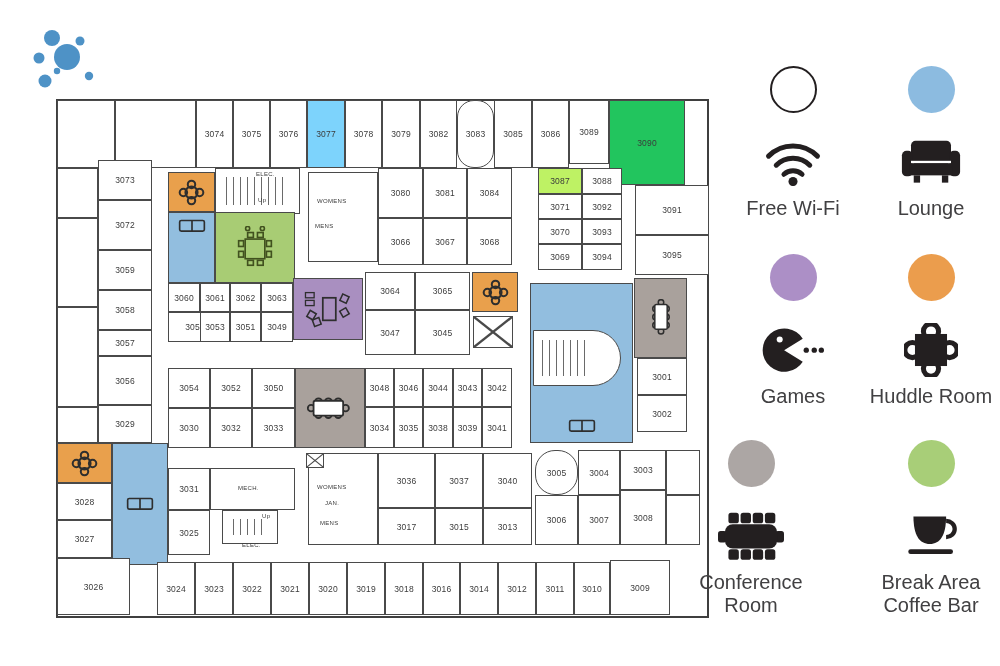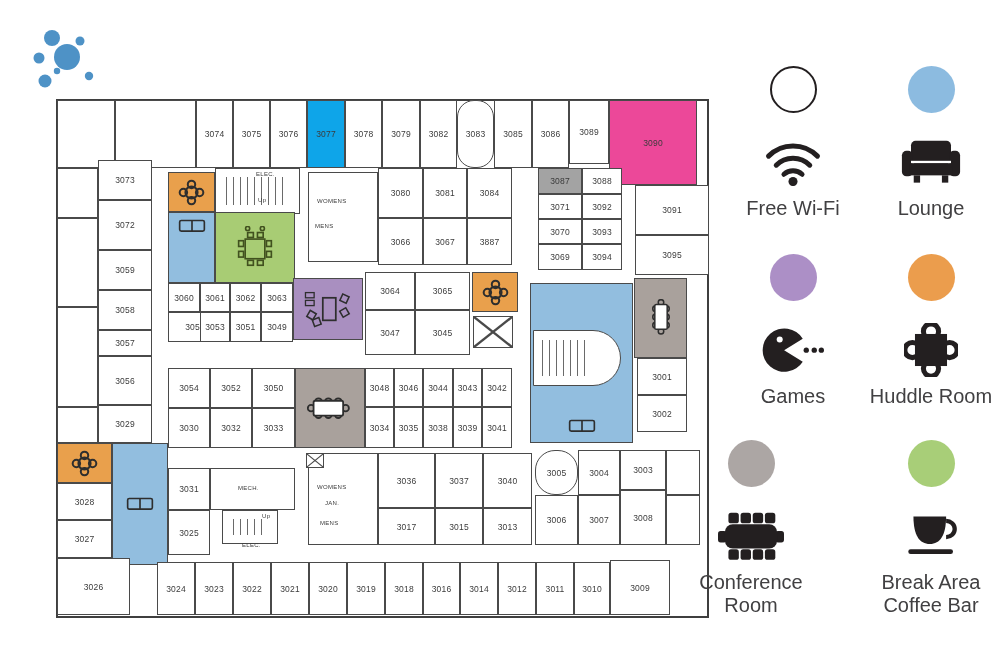--- a/index.html
+++ b/index.html
@@ -57,21 +57,21 @@
       <div class="room office" style="left: 115px; top: 100px; width: 81px; height: 68px; background: rgb(255, 255, 255);"></div>
       <div class="room office" style="left: 196px; top: 100px; width: 37px; height: 68px; background: rgb(255, 255, 255);">
         <span class="room-label">3074</span>
       </div>
       <div class="room office" style="left: 233px; top: 100px; width: 37px; height: 68px; background: rgb(255, 255, 255);">
         <span class="room-label">3075</span>
       </div>
       <div class="room office" style="left: 270px; top: 100px; width: 37px; height: 68px; background: rgb(255, 255, 255);">
         <span class="room-label">3076</span>
       </div>
-      <div class="room office" style="left: 307px; top: 100px; width: 38px; height: 68px; background: #0ea5e9;">
+      <div class="room office" style="left: 307px; top: 100px; width: 38px; height: 68px; background: #7dd3fc;">
         <span class="room-label">3077</span>
       </div>
       <div class="room office" style="left: 345px; top: 100px; width: 37px; height: 68px; background: rgb(255, 255, 255);">
         <span class="room-label">3078</span>
       </div>
       <div class="room office" style="left: 382px; top: 100px; width: 38px; height: 68px; background: rgb(255, 255, 255);">
         <span class="room-label">3079</span>
       </div>
       <div class="room office" style="left: 420px; top: 100px; width: 37px; height: 68px; background: rgb(255, 255, 255);">
         <span class="room-label">3082</span>
@@ -81,30 +81,30 @@
       </div>
       <div class="room office" style="left: 494px; top: 100px; width: 38px; height: 68px; background: rgb(255, 255, 255);">
         <span class="room-label">3085</span>
       </div>
       <div class="room office" style="left: 532px; top: 100px; width: 37px; height: 68px; background: rgb(255, 255, 255);">
         <span class="room-label">3086</span>
       </div>
       <div class="room office" style="left: 569px; top: 100px; width: 40px; height: 64px; background: rgb(255, 255, 255);">
         <span class="room-label">3089</span>
       </div>
-      <div class="room office" style="left: 609px; top: 100px; width: 88px; height: 85px; background: #ec4899;">
+      <div class="room office" style="left: 609px; top: 100px; width: 76px; height: 85px; background: #22c55e;">
         <span class="room-label">3090</span>
       </div>
       <div class="room office" style="left: 635px; top: 185px; width: 74px; height: 50px; background: rgb(255, 255, 255);">
         <span class="room-label">3091</span>
       </div>
       <div class="room office" style="left: 635px; top: 235px; width: 74px; height: 40px; background: rgb(255, 255, 255);">
         <span class="room-label">3095</span>
       </div>
-      <div class="room office" style="left: 538px; top: 168px; width: 44px; height: 26px; background: #a3a3a3; text-align: right;">
+      <div class="room office" style="left: 538px; top: 168px; width: 44px; height: 26px; background: #bef264; text-align: right;">
         <span class="room-label">3087</span>
       </div>
       <div class="room office" style="left: 582px; top: 168px; width: 40px; height: 26px; background: rgb(255, 255, 255);">
         <span class="room-label">3088</span>
       </div>
       <div class="room office" style="left: 538px; top: 194px; width: 44px; height: 25px; background: rgb(255, 255, 255);">
         <span class="room-label">3071</span>
       </div>
       <div class="room office" style="left: 582px; top: 194px; width: 40px; height: 25px; background: rgb(255, 255, 255);">
         <span class="room-label">3092</span>
@@ -199,21 +199,21 @@
       <div class="room office" style="left: 467px; top: 168px; width: 45px; height: 50px; background: rgb(255, 255, 255);">
         <span class="room-label">3084</span>
       </div>
       <div class="room office" style="left: 378px; top: 218px; width: 45px; height: 47px; background: rgb(255, 255, 255);">
         <span class="room-label">3066</span>
       </div>
       <div class="room office" style="left: 423px; top: 218px; width: 44px; height: 47px; background: rgb(255, 255, 255);">
         <span class="room-label">3067</span>
       </div>
       <div class="room office" style="left: 467px; top: 218px; width: 45px; height: 47px; background: rgb(255, 255, 255);">
-        <span class="room-label">3887</span>
+        <span class="room-label">3068</span>
       </div>
       <div class="room office" style="left: 168px; top: 283px; width: 32px; height: 29px; background: rgb(255, 255, 255);">
         <span class="room-label">3060</span>
       </div>
       <div class="room office" style="left: 200px; top: 283px; width: 30px; height: 29px; background: rgb(255, 255, 255);">
         <span class="room-label">3061</span>
       </div>
       <div class="room office" style="left: 230px; top: 283px; width: 31px; height: 29px; background: rgb(255, 255, 255);">
         <span class="room-label">3062</span>
       </div>

